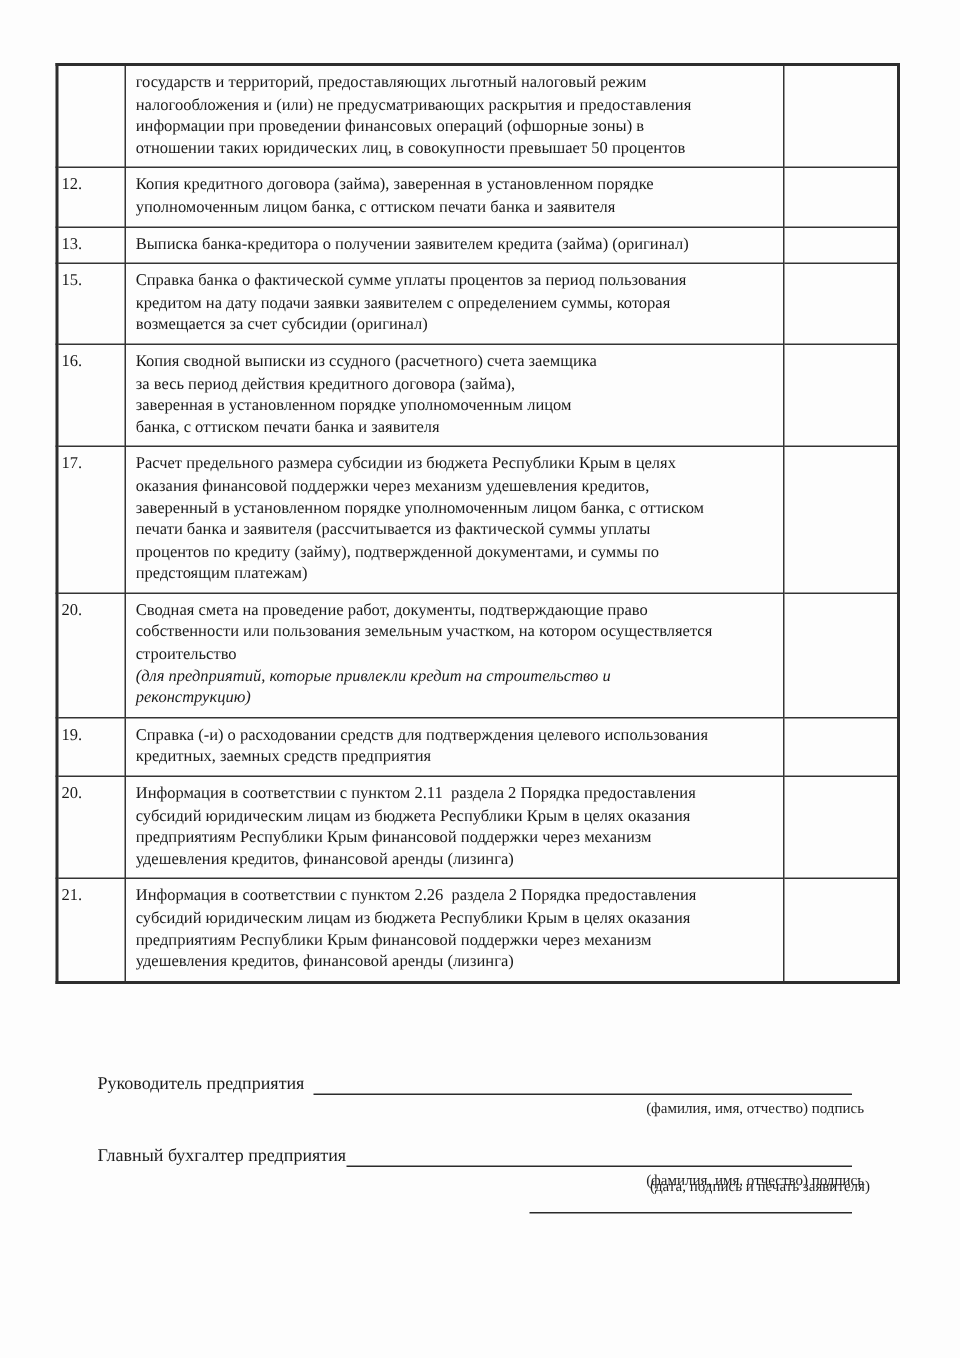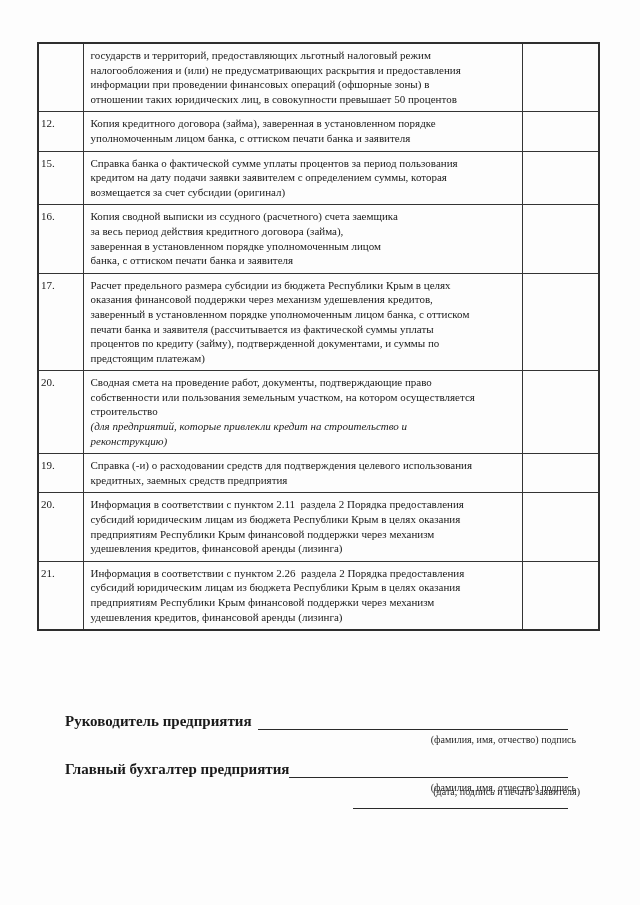--- a/index.html
+++ b/index.html
@@ -20,21 +20,21 @@
     padding:4px 5px 5px 7px;
   }
   .doc-table td.num{
     padding-left:2px;padding-right:2px;
   }
   .doc-table td.txt span{white-space:pre-line;}
   .doc-table .note{display:block;font-style:italic;white-space:pre-line;}
   .sig-row{
     position:absolute;display:flex;align-items:flex-end;height:19px;
   }
-  .sig-label{font-size:15px;white-space:nowrap;font-weight:bold;}
+  .sig-label{font-size:12px;white-space:nowrap;}
   .sig-line{flex:1;border-bottom:1px solid #2a2a2a;}
   .sig-line.gap{margin-left:6px;}
   .sig-caption{position:absolute;font-size:10px;color:#1f1f1f;}
   #sig1{left:65px;top:711px;width:503px;}
   #cap1{top:734px;right:64px;}
   #sig2{left:65px;top:759px;width:503px;}
   #cap2{top:782px;right:64px;}
   #line3{position:absolute;left:353px;top:793px;width:215px;height:15px;border-bottom:1px solid #2a2a2a;}
   #cap3{top:774px;right:60px;margin-top:12px;}
 </style>
@@ -53,20 +53,25 @@
       <td class="txt"><span>государств и территорий, предоставляющих льготный налоговый режим
 налогообложения и (или) не предусматривающих раскрытия и предоставления
 информации при проведении финансовых операций (офшорные зоны) в
 отношении таких юридических лиц, в совокупности превышает 50 процентов</span></td>
       <td class="chk"></td>
     </tr>
     <tr>
       <td class="num">12.</td>
       <td class="txt"><span>Копия кредитного договора (займа), заверенная в установленном порядке
 уполномоченным лицом банка, с оттиском печати банка и заявителя</span></td>
+      <td class="chk"></td>
+    </tr>
+    <tr>
+      <td class="num">13.</td>
+      <td class="txt"><span>Выписка банка-кредитора о получении заявителем кредита (займа) (оригинал)</span></td>
       <td class="chk"></td>
     </tr>
     <tr>
       <td class="num">15.</td>
       <td class="txt"><span>Справка банка о фактической сумме уплаты процентов за период пользования
 кредитом на дату подачи заявки заявителем с определением суммы, которая
 возмещается за счет субсидии (оригинал)</span></td>
       <td class="chk"></td>
     </tr>
     <tr>

